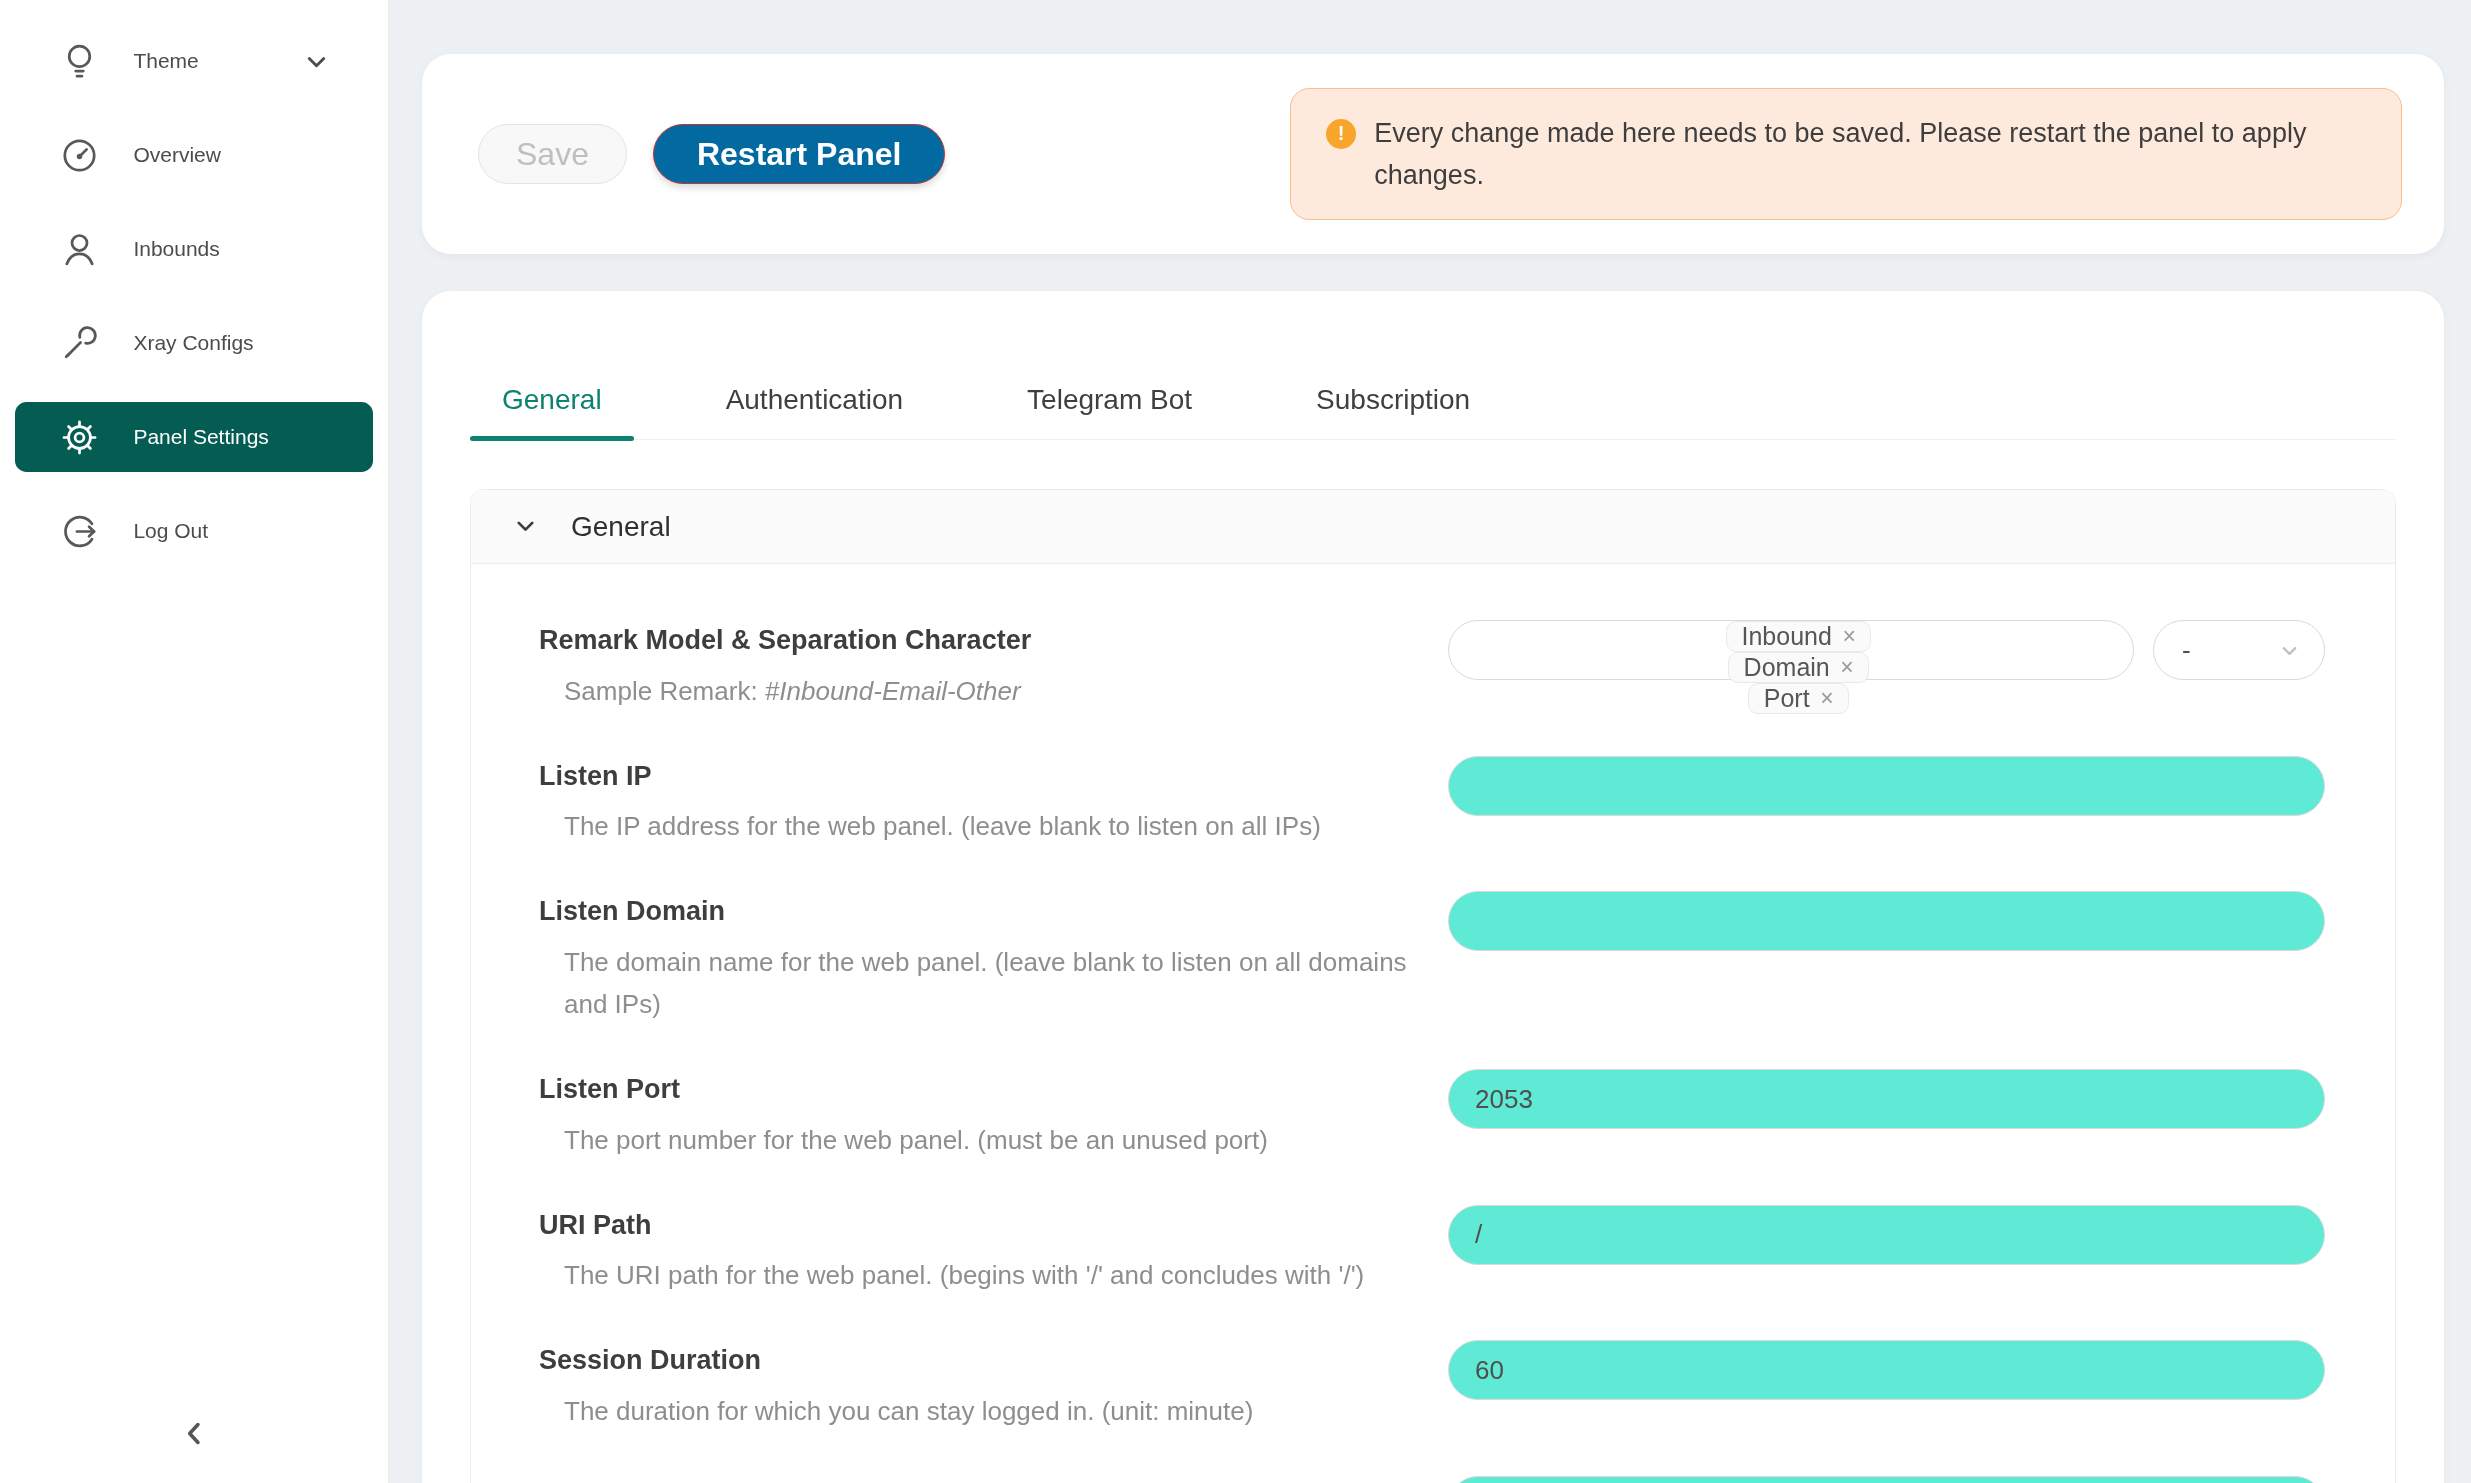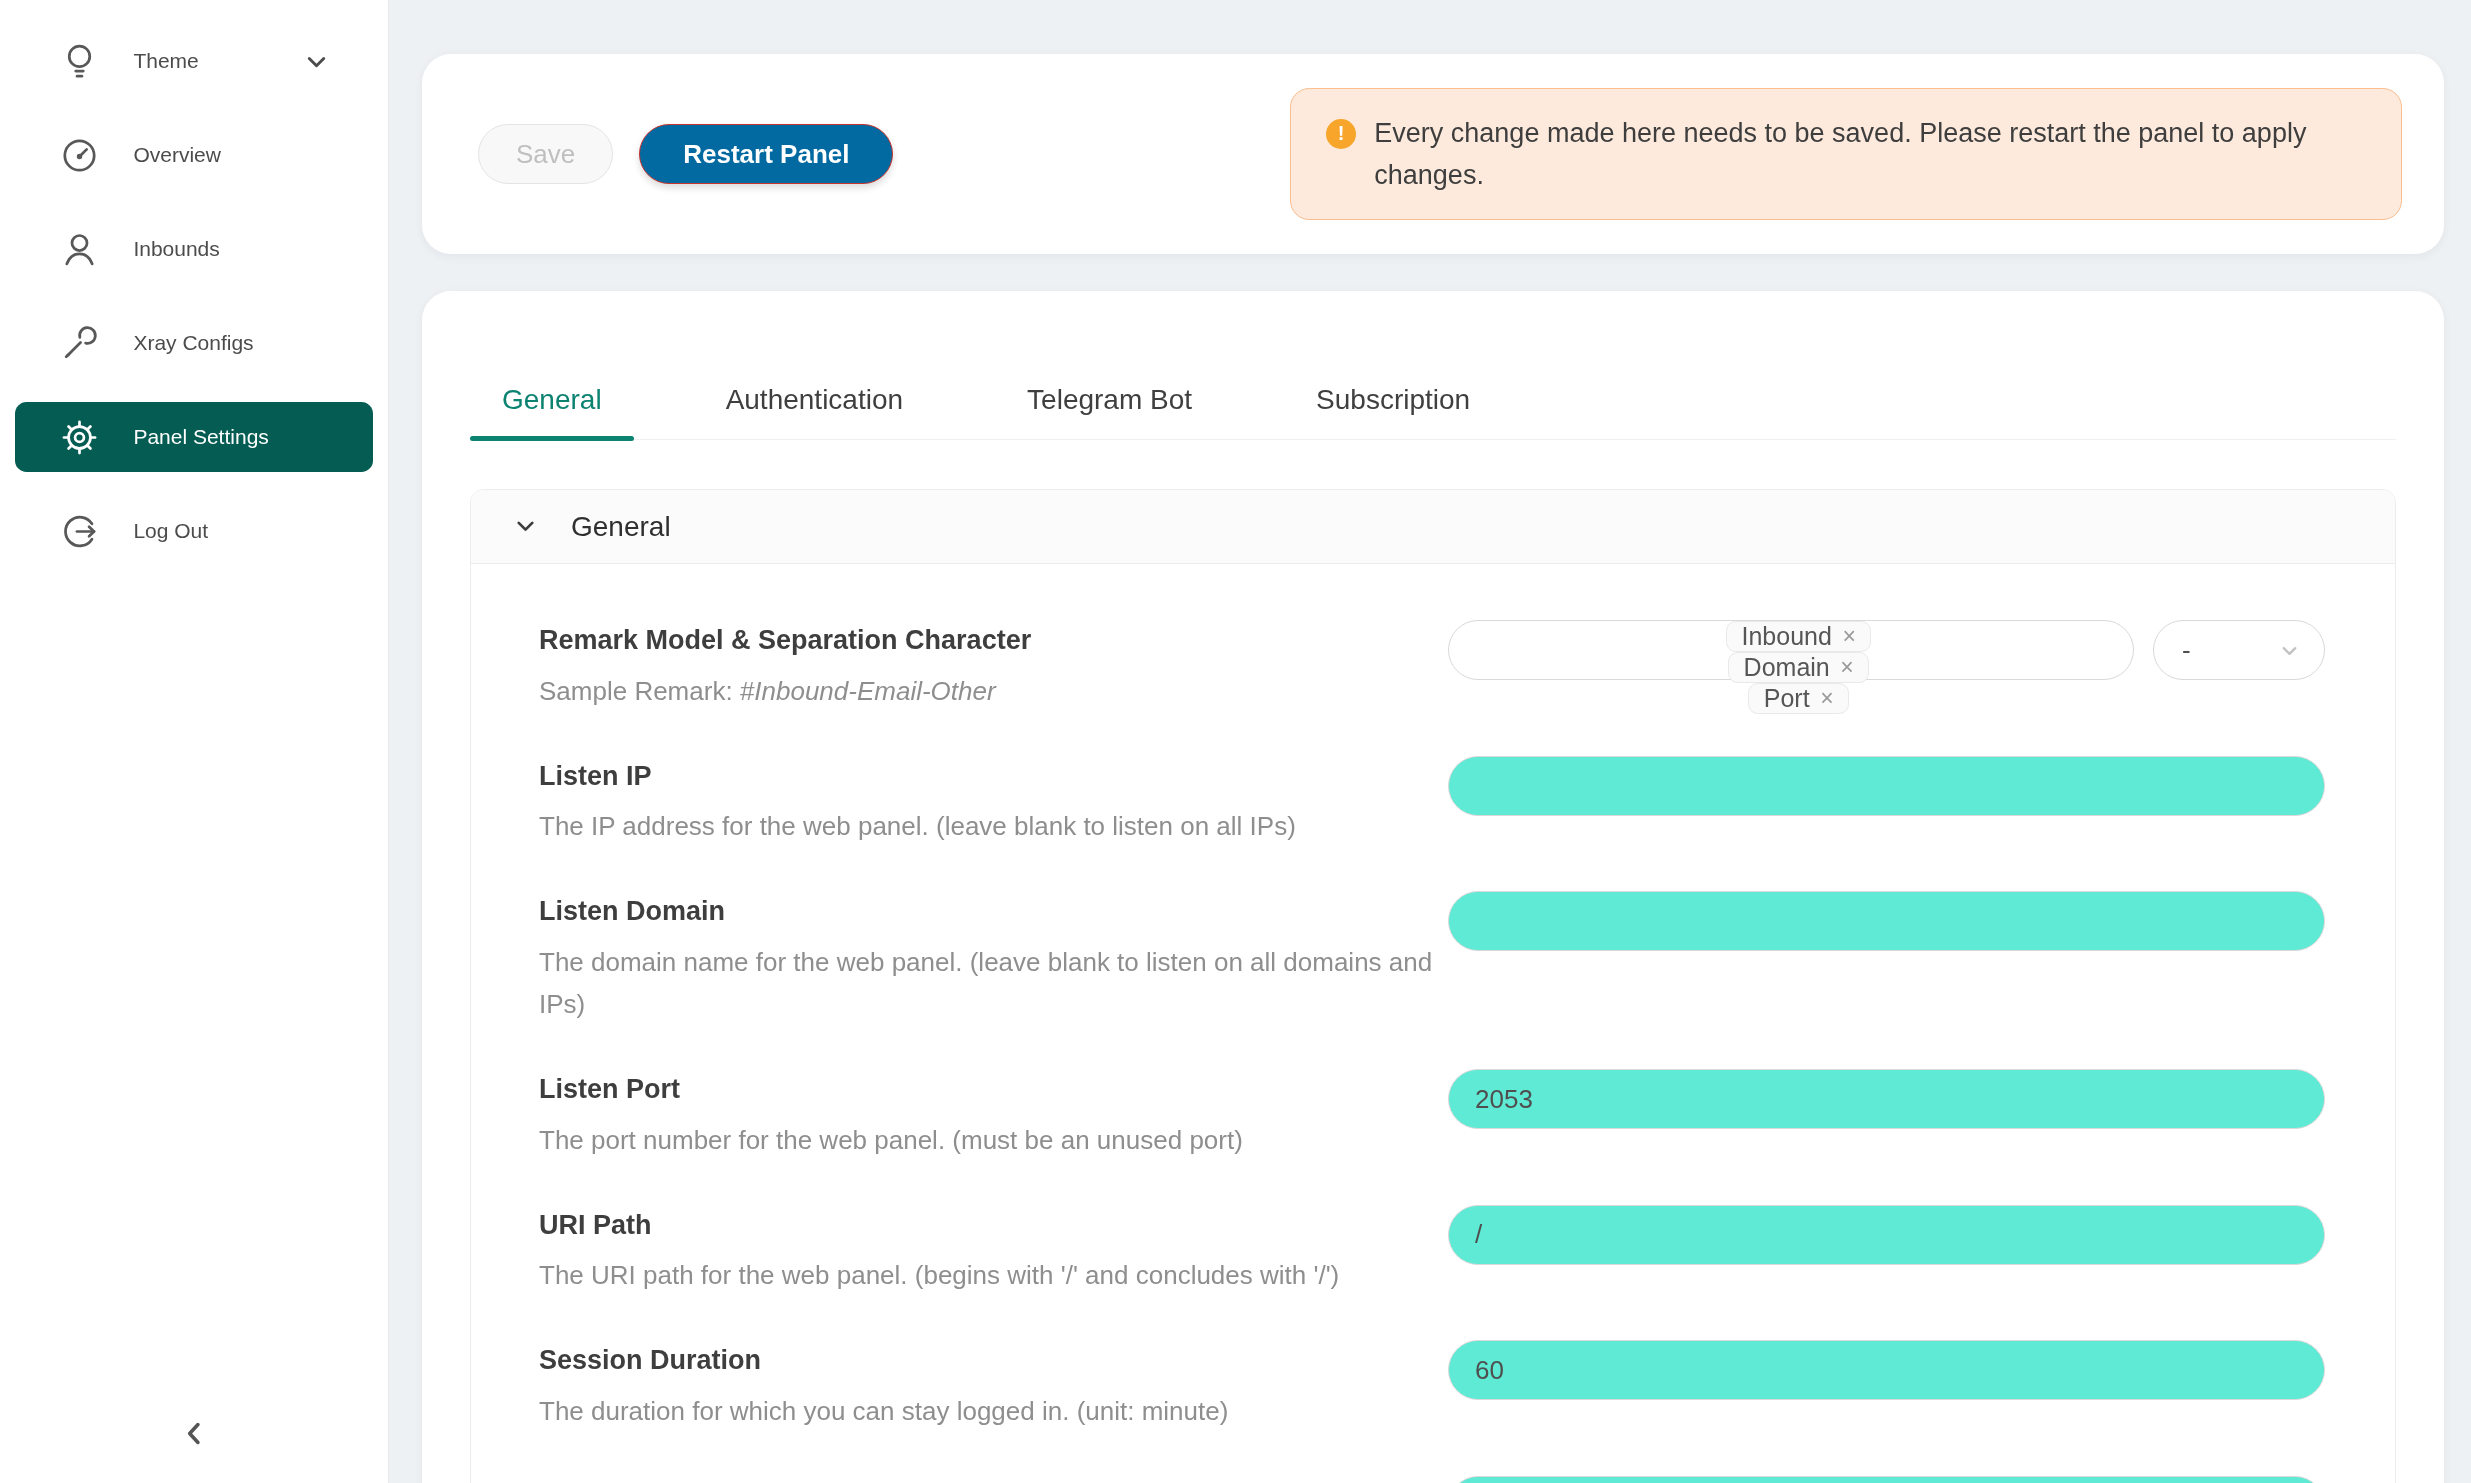--- a/index.html
+++ b/index.html
@@ -39,21 +39,21 @@
   .main { position:absolute; left:389px; top:0; width:2083px; height:1483px; }
 
   .card-top {
     position:absolute; left:33px; top:54px; width:2022px; height:200px;
     background:#fff; border-radius:29px; box-shadow:0 2.9px 9.7px rgba(16,24,40,.05);
     display:flex; align-items:center; justify-content:space-between;
     padding:0 42px 0 56px;
   }
   .btn-group { display:flex; align-items:center; }
   .btn {
-    height:60px; border-radius:30px; font-size:26px; font-family:inherit;
+    height:60px; border-radius:30px; font-size:32px; font-family:inherit;
     display:inline-flex; align-items:center; cursor:pointer;
   }
   .btn-save {
     padding:0 37px; background:#f8f8f8; border:1.9px solid #e4e4e4; color:#bfbfbf; cursor:not-allowed;
   }
   .btn-restart {
     padding:0 43px; margin-left:26px; background:#0369a1; border:1.9px solid #c4352f; color:#fff;
     box-shadow:0 3.9px 7.7px rgba(0,0,0,.14);
     font-weight:bold;
   }
@@ -94,21 +94,21 @@
     padding-left:42px; font-size:28px; color:#2f2f2f; cursor:pointer;
   }
   .panel-header .ph-icon { margin-right:33px; }
   .panel-header .ph-icon svg { width:25px; height:25px; stroke:#3c3c3c; fill:none; stroke-width:2.6; stroke-linecap:round; stroke-linejoin:round; }
   .panel-body { padding:56px 70px 0 68px; background:#fff; border-radius:0 0 11.6px 11.6px; }
 
   
   .form-row { display:flex; justify-content:space-between; align-items:flex-start; margin-bottom:44px; }
   .row-label { width:908px; }
   .row-title { font-size:27px; font-weight:bold; color:#3e3e3e; line-height:41px; }
-  .row-desc  { font-size:26px; color:#8e8e8e; line-height:42px; margin-top:8.7px; }
+  .row-desc  { font-size:26px; color:#8e8e8e; line-height:42px; margin-top:8.7px;margin-left:25px; }
   .row-desc .em { font-style:italic; }
   .row-control { width:877px; display:flex; justify-content:space-between; }
   .field {
     width:877px; height:60px; border:1.9px solid #d9d9d9; border-radius:30px;
     padding:0 26px; font-size:26px; color:#4f4f4f; background:#5eead4; outline:none;
     font-family:inherit;
   }
   .tags-box {
     width:686px; height:60px; border:1.9px solid #d9d9d9; border-radius:30px;
     display:flex; align-items:center; padding-left:7.7px; cursor:text;flex-direction:column;

